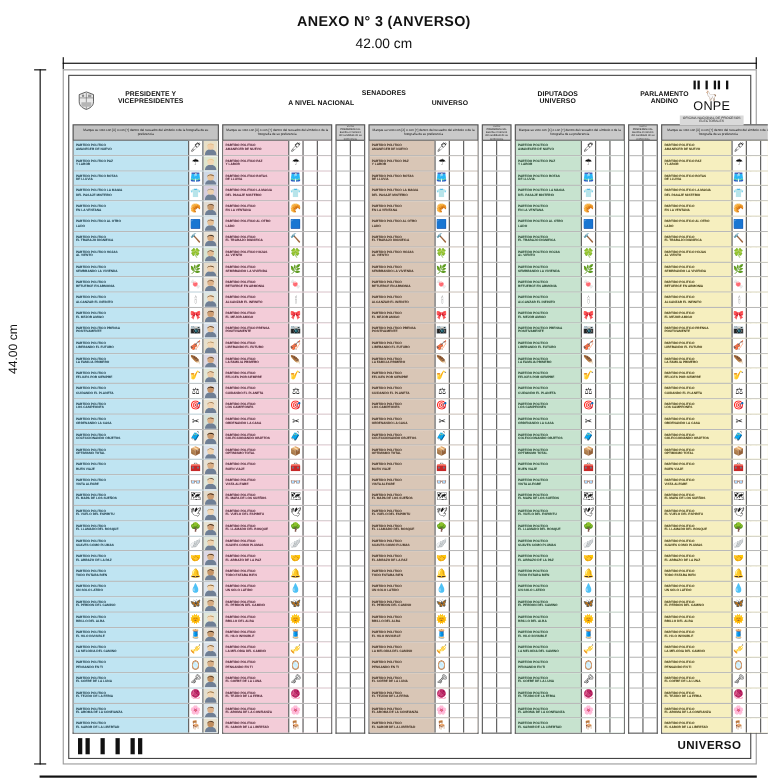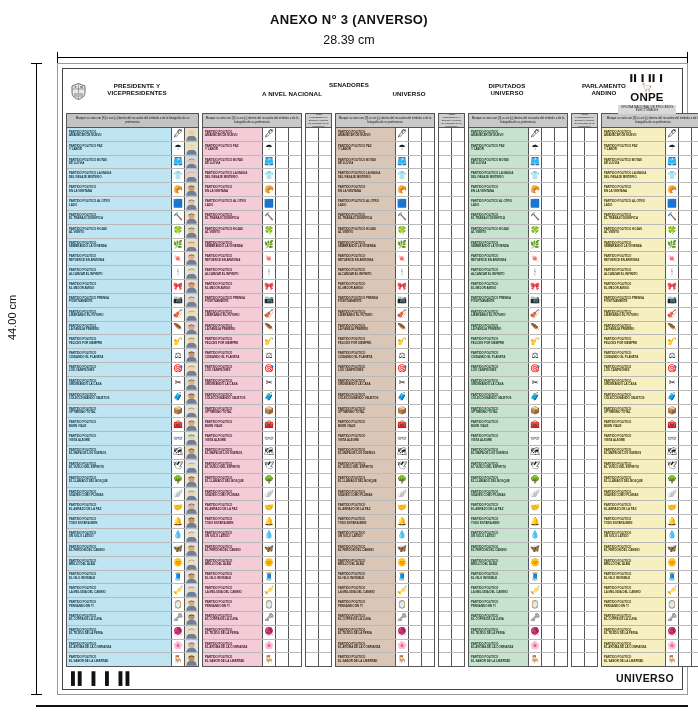--- a/index.html
+++ b/index.html
@@ -49,21 +49,21 @@
   .banner-title{
     position:absolute;font-size:6.2px;font-weight:bold;line-height:1.12;
     text-align:center;letter-spacing:.1px;
   }
   .crest{
     position:absolute;left:8px;top:14px;width:15px;height:17px;
   }
   .onpe-block{position:absolute;right:6px;top:6px;width:58px;text-align:center;}
   .onpe-bars{font-size:7px;letter-spacing:-.5px;line-height:1;color:#111;font-family:"Liberation Mono",monospace;}
   .onpe-llama{font-size:9px;line-height:1;margin-top:1px;}
-  .onpe-word{font-size:11.5px;font-weight:bold;letter-spacing:.2px;line-height:1;}
+  .onpe-word{font-size:11.5px;font-weight:normal;letter-spacing:.2px;line-height:1;}
   .onpe-sub{font-size:3.1px;line-height:1.2;color:#222;margin-top:1px;
             background:#d9d9d9;padding:1px 1px;}
 
   
   .blocks{flex:1;display:flex;padding:0 3px 0 3px;gap:3px;box-sizing:border-box;}
   .block{display:flex;flex-direction:column;box-sizing:border-box;}
   .b1{flex:0 0 133px;} .b2{flex:0 0 100px;} .bp{flex:0 0 27px;}
   .b3{flex:0 0 100px;} .b4{flex:0 0 100px;} .b5{flex:0 0 104px;}
 
   .instr{
@@ -113,21 +113,21 @@
   .footer{height:22px;flex:0 0 22px;display:flex;align-items:center;
           justify-content:space-between;padding:0 8px;box-sizing:border-box;}
   .barcode{font-family:"Liberation Mono",monospace;font-size:13px;letter-spacing:-1px;line-height:1;}
   .universo{font-size:10.5px;font-weight:bold;letter-spacing:.4px;}
   .baseline{position:absolute;left:36px;top:705px;width:652px;height:2px;background:#111;}
 </style>
 </head>
 <body>
 
 <div class="doc-title">ANEXO N° 3 (ANVERSO)</div>
-<div class="width-label">28.39  cm</div>
+<div class="width-label">42.00  cm</div>
 <div class="height-label">44.00  cm</div>
 
 <div class="dim-h">
   <span class="cap l"></span>
     <span class="cap r"></span>
 </div>
 <div class="dim-v">
   <span class="cap t"></span>
     <span class="cap b"></span>
 </div>

